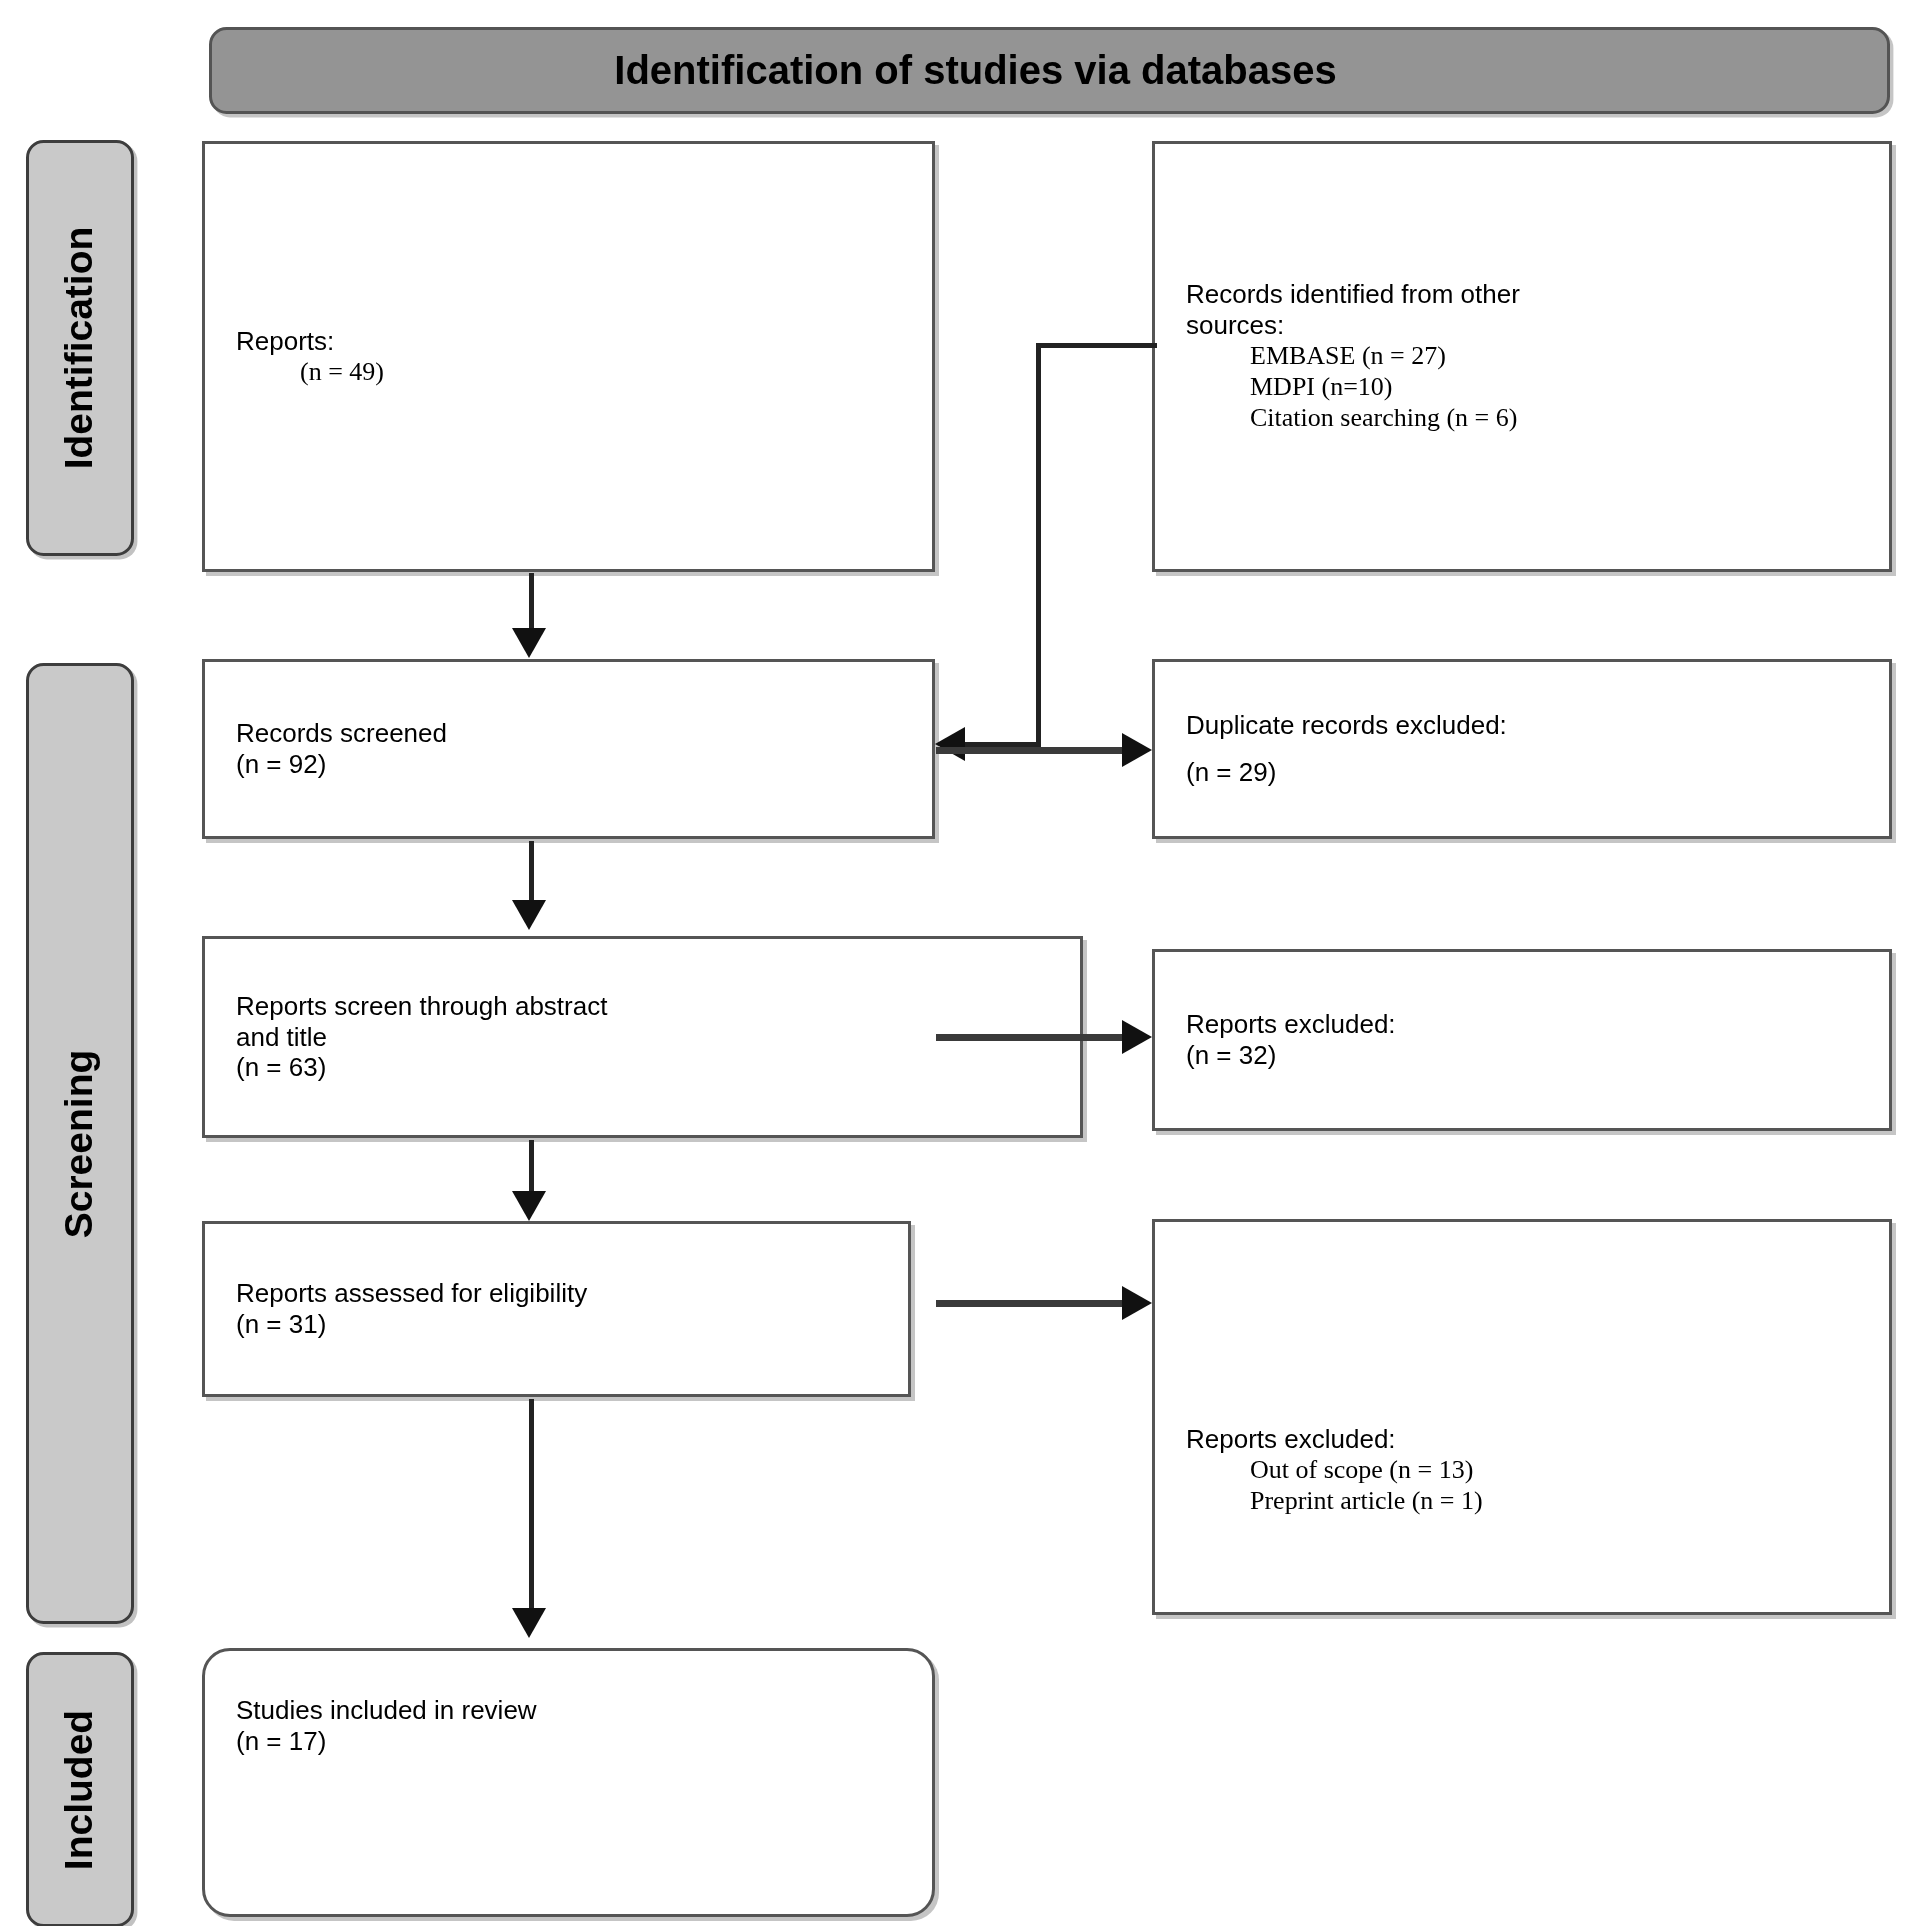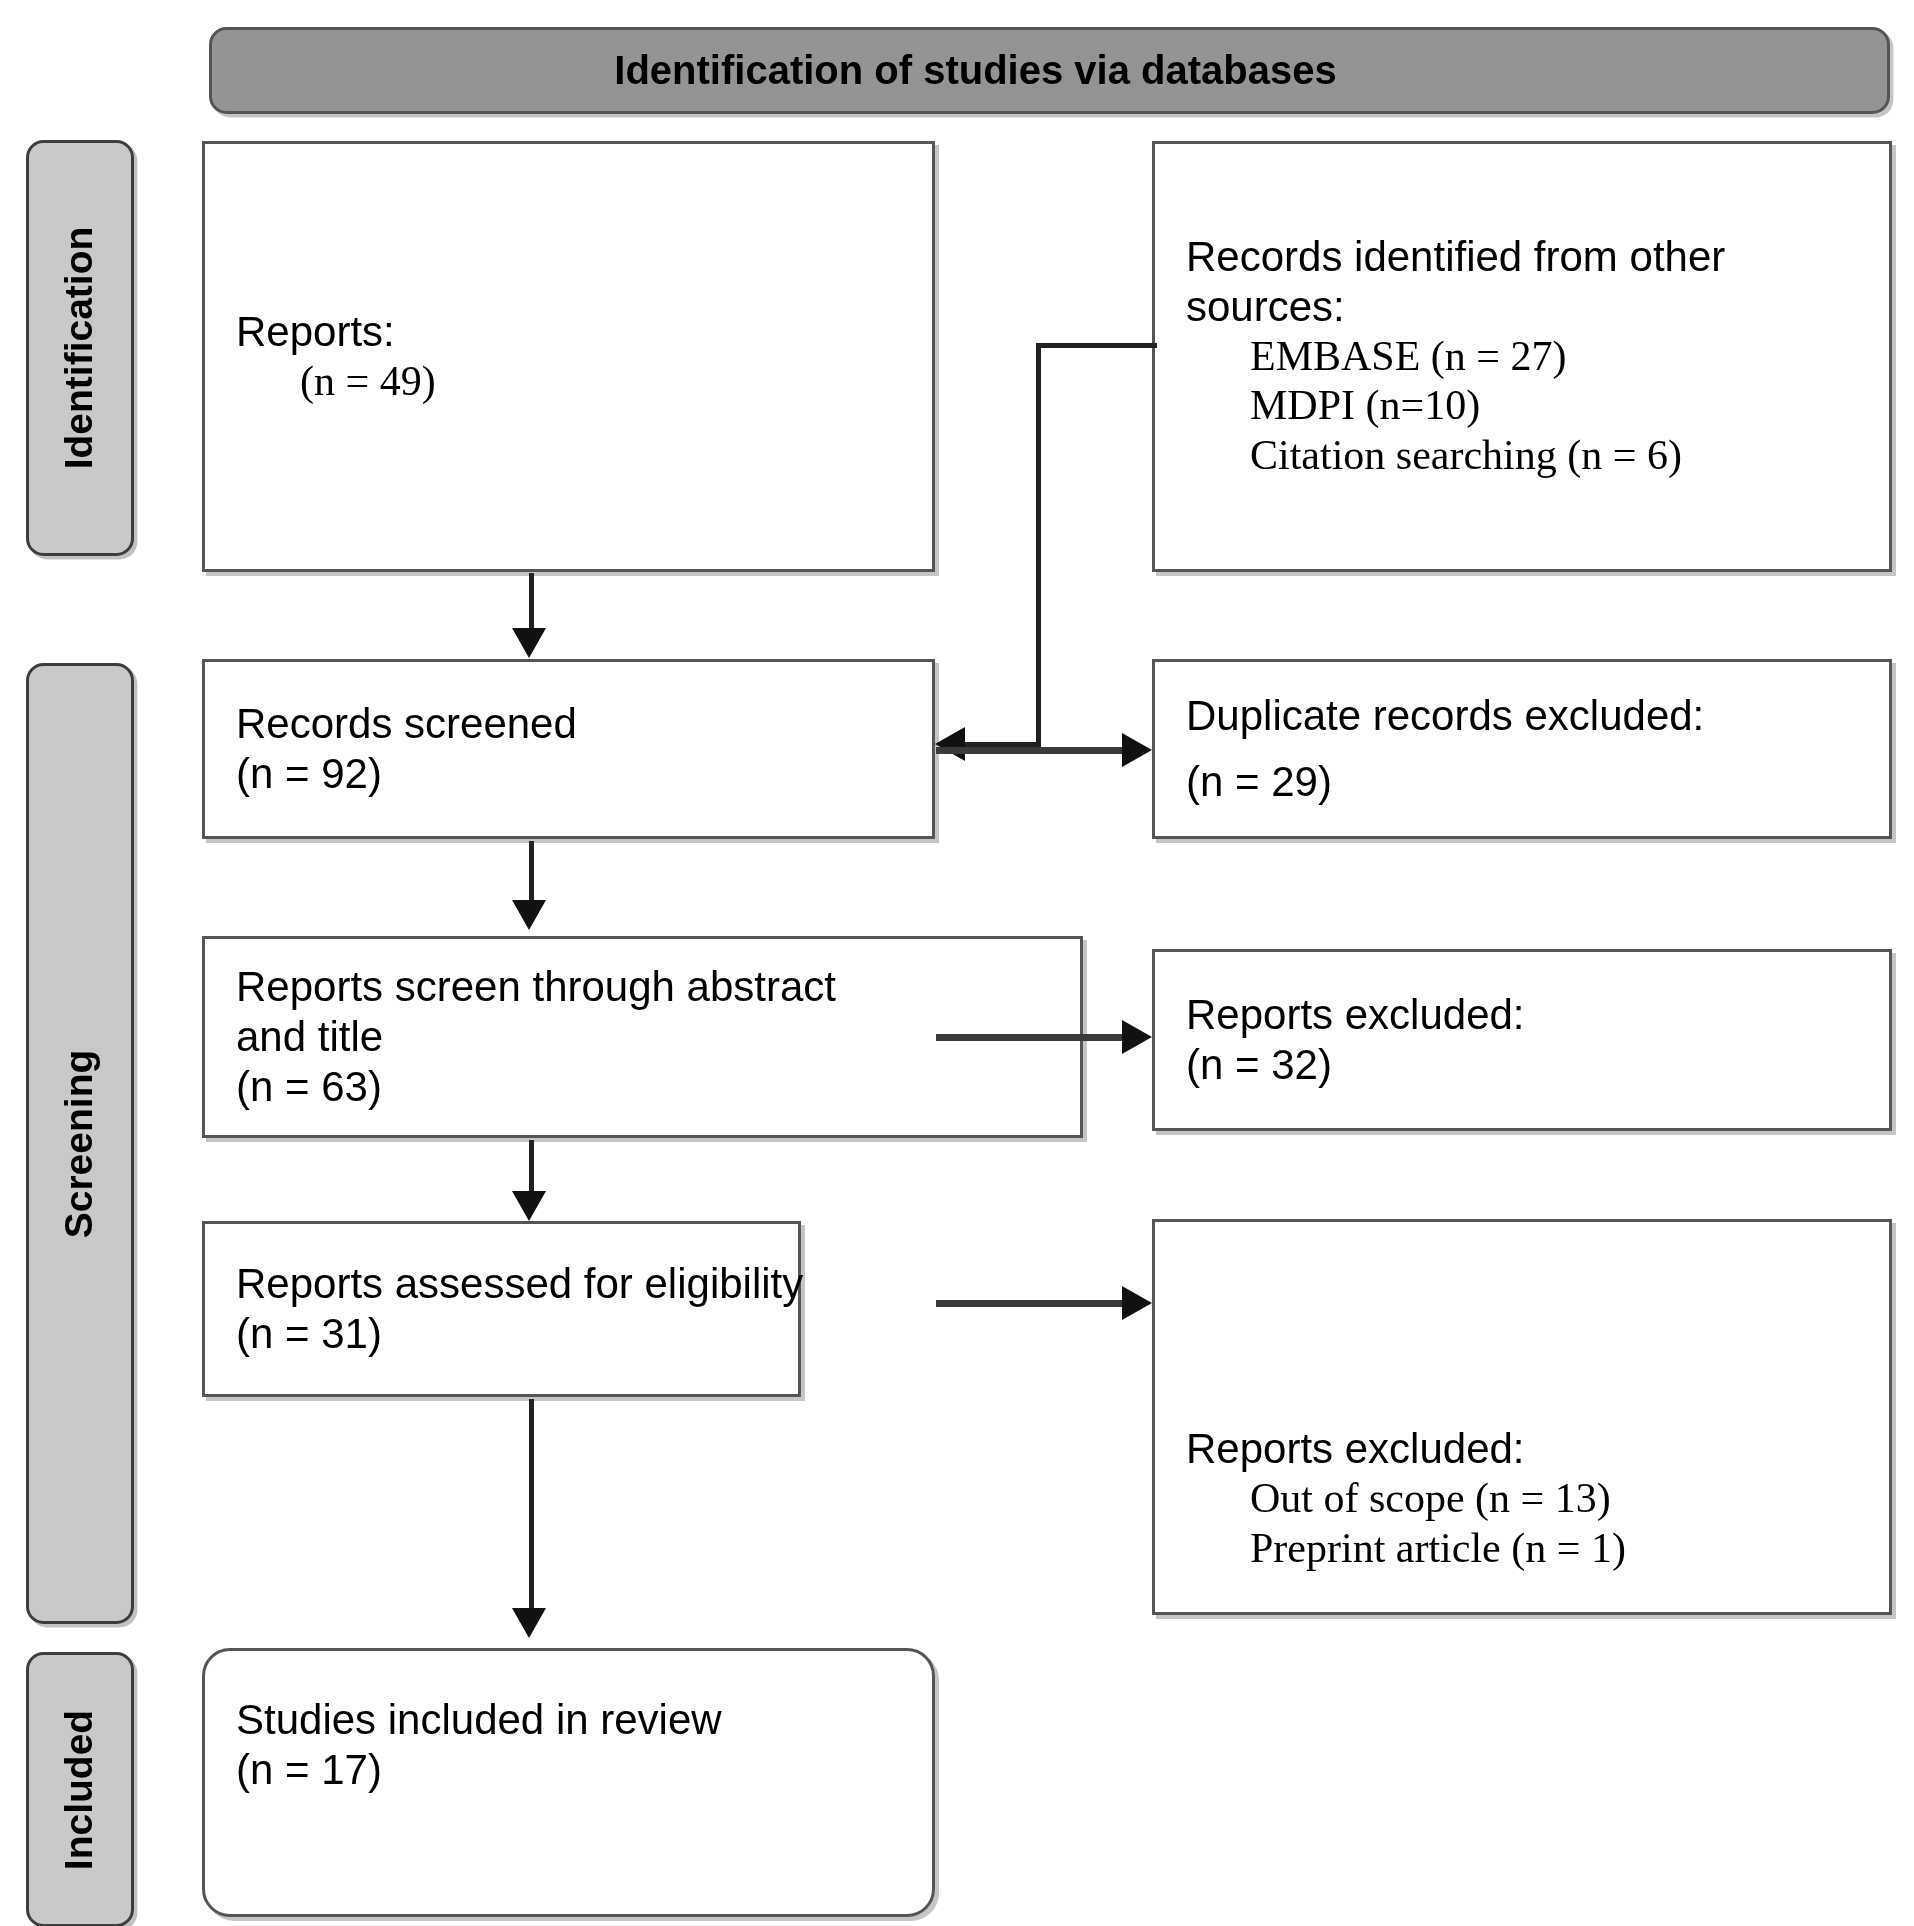--- a/index.html
+++ b/index.html
@@ -63,21 +63,21 @@
     position: absolute;
     background: #ffffff;
     border: 3.4px solid #555555;
     box-shadow: 4px 4px 0 rgba(150,150,150,0.55);
     box-sizing: border-box;
     display: flex;
     flex-direction: column;
     justify-content: center;
   }
   .node .line {
-    font-size: 42px;
+    font-size: 26px;
     line-height: 1.19;
     color: #000000;
     padding-left: 31px;
     white-space: nowrap;
   }
   .node .line.indent {
     padding-left: 95px;
     font-family: Liberation Serif, serif;
   }
 
@@ -163,21 +163,21 @@
     <div class="line">Reports screen through abstract</div>
     <div class="line">and title</div>
     <div class="line">(n = 63)</div>
   </div>
 
   <div class="node" style="left:1152px; top:949px; width:740px; height:182px;">
     <div class="line">Reports excluded:</div>
     <div class="line">(n = 32)</div>
   </div>
 
-  <div class="node" style="left:202px; top:1221px; width:599px; height:176px;">
+  <div class="node" style="left:202px; top:1221px; width:709px; height:176px;">
     <div class="line">Reports assessed for eligibility</div>
     <div class="line">(n = 31)</div>
   </div>
 
   <div class="node" style="left:1152px; top:1219px; width:740px; height:396px; justify-content:flex-start; padding-top:202px;">
     <div class="line">Reports excluded:</div>
     <div class="line indent">Out of scope (n = 13)</div>
     <div class="line indent">Preprint article (n = 1)</div>
   </div>
 

